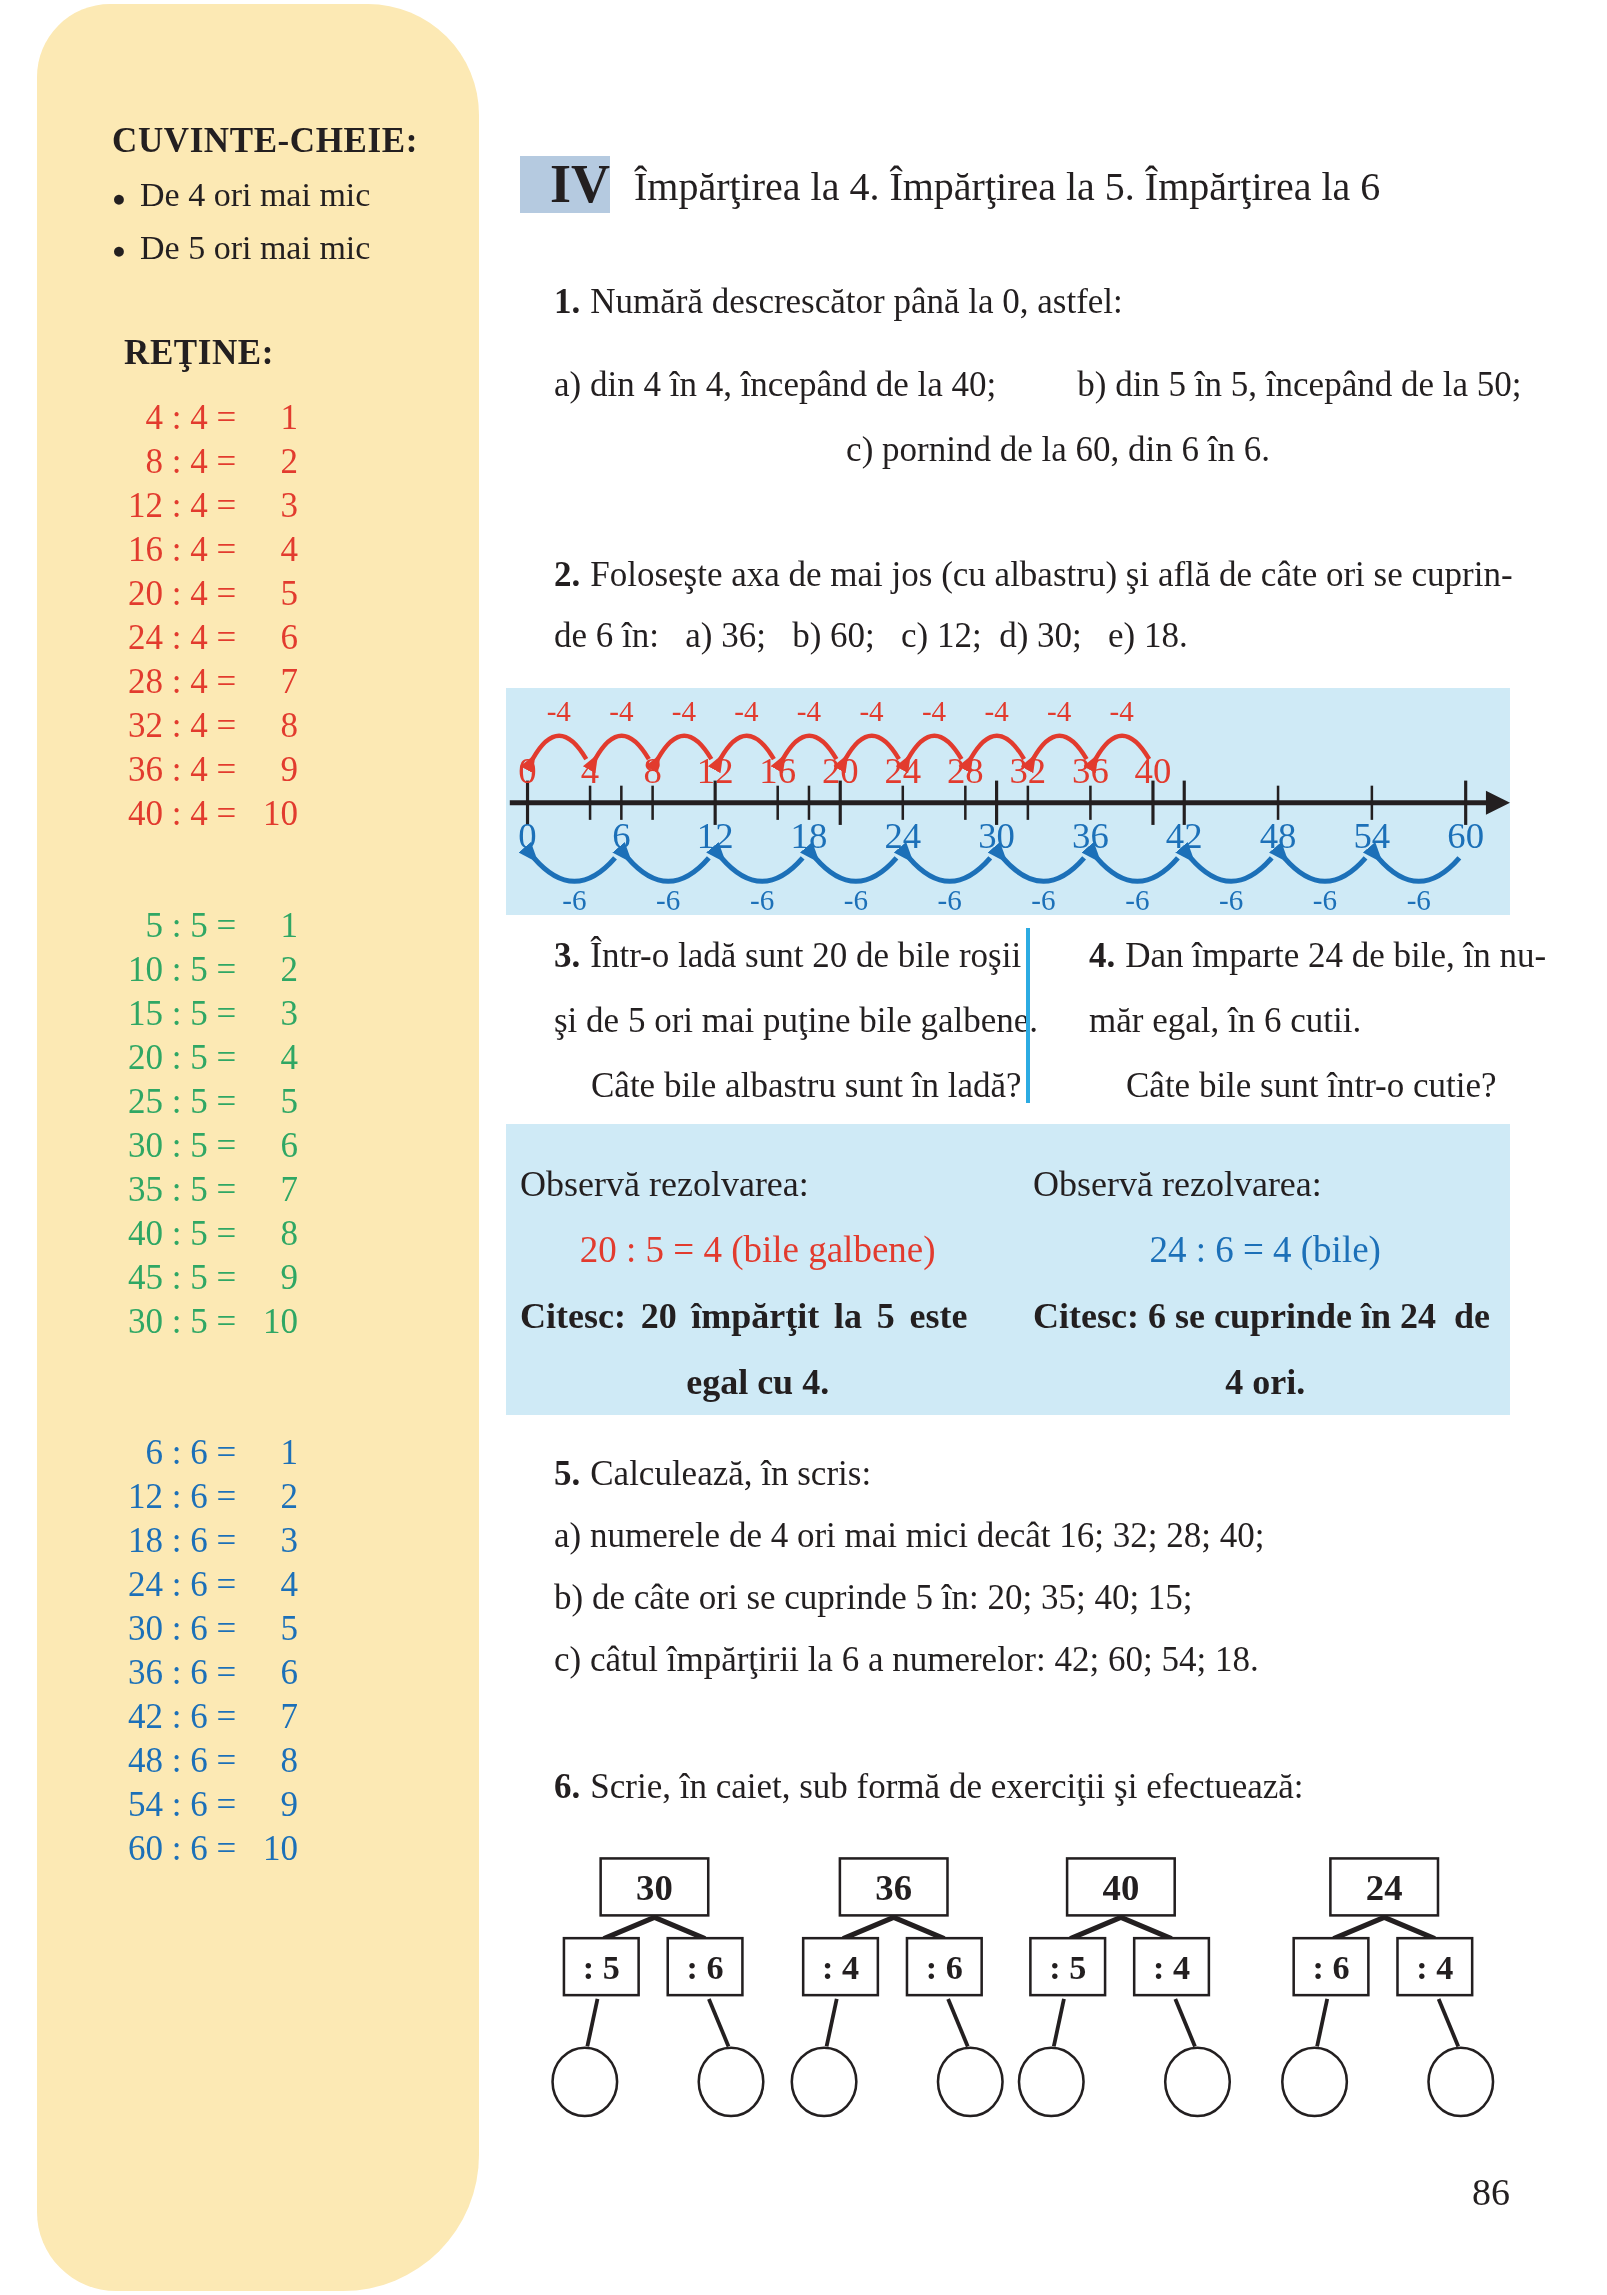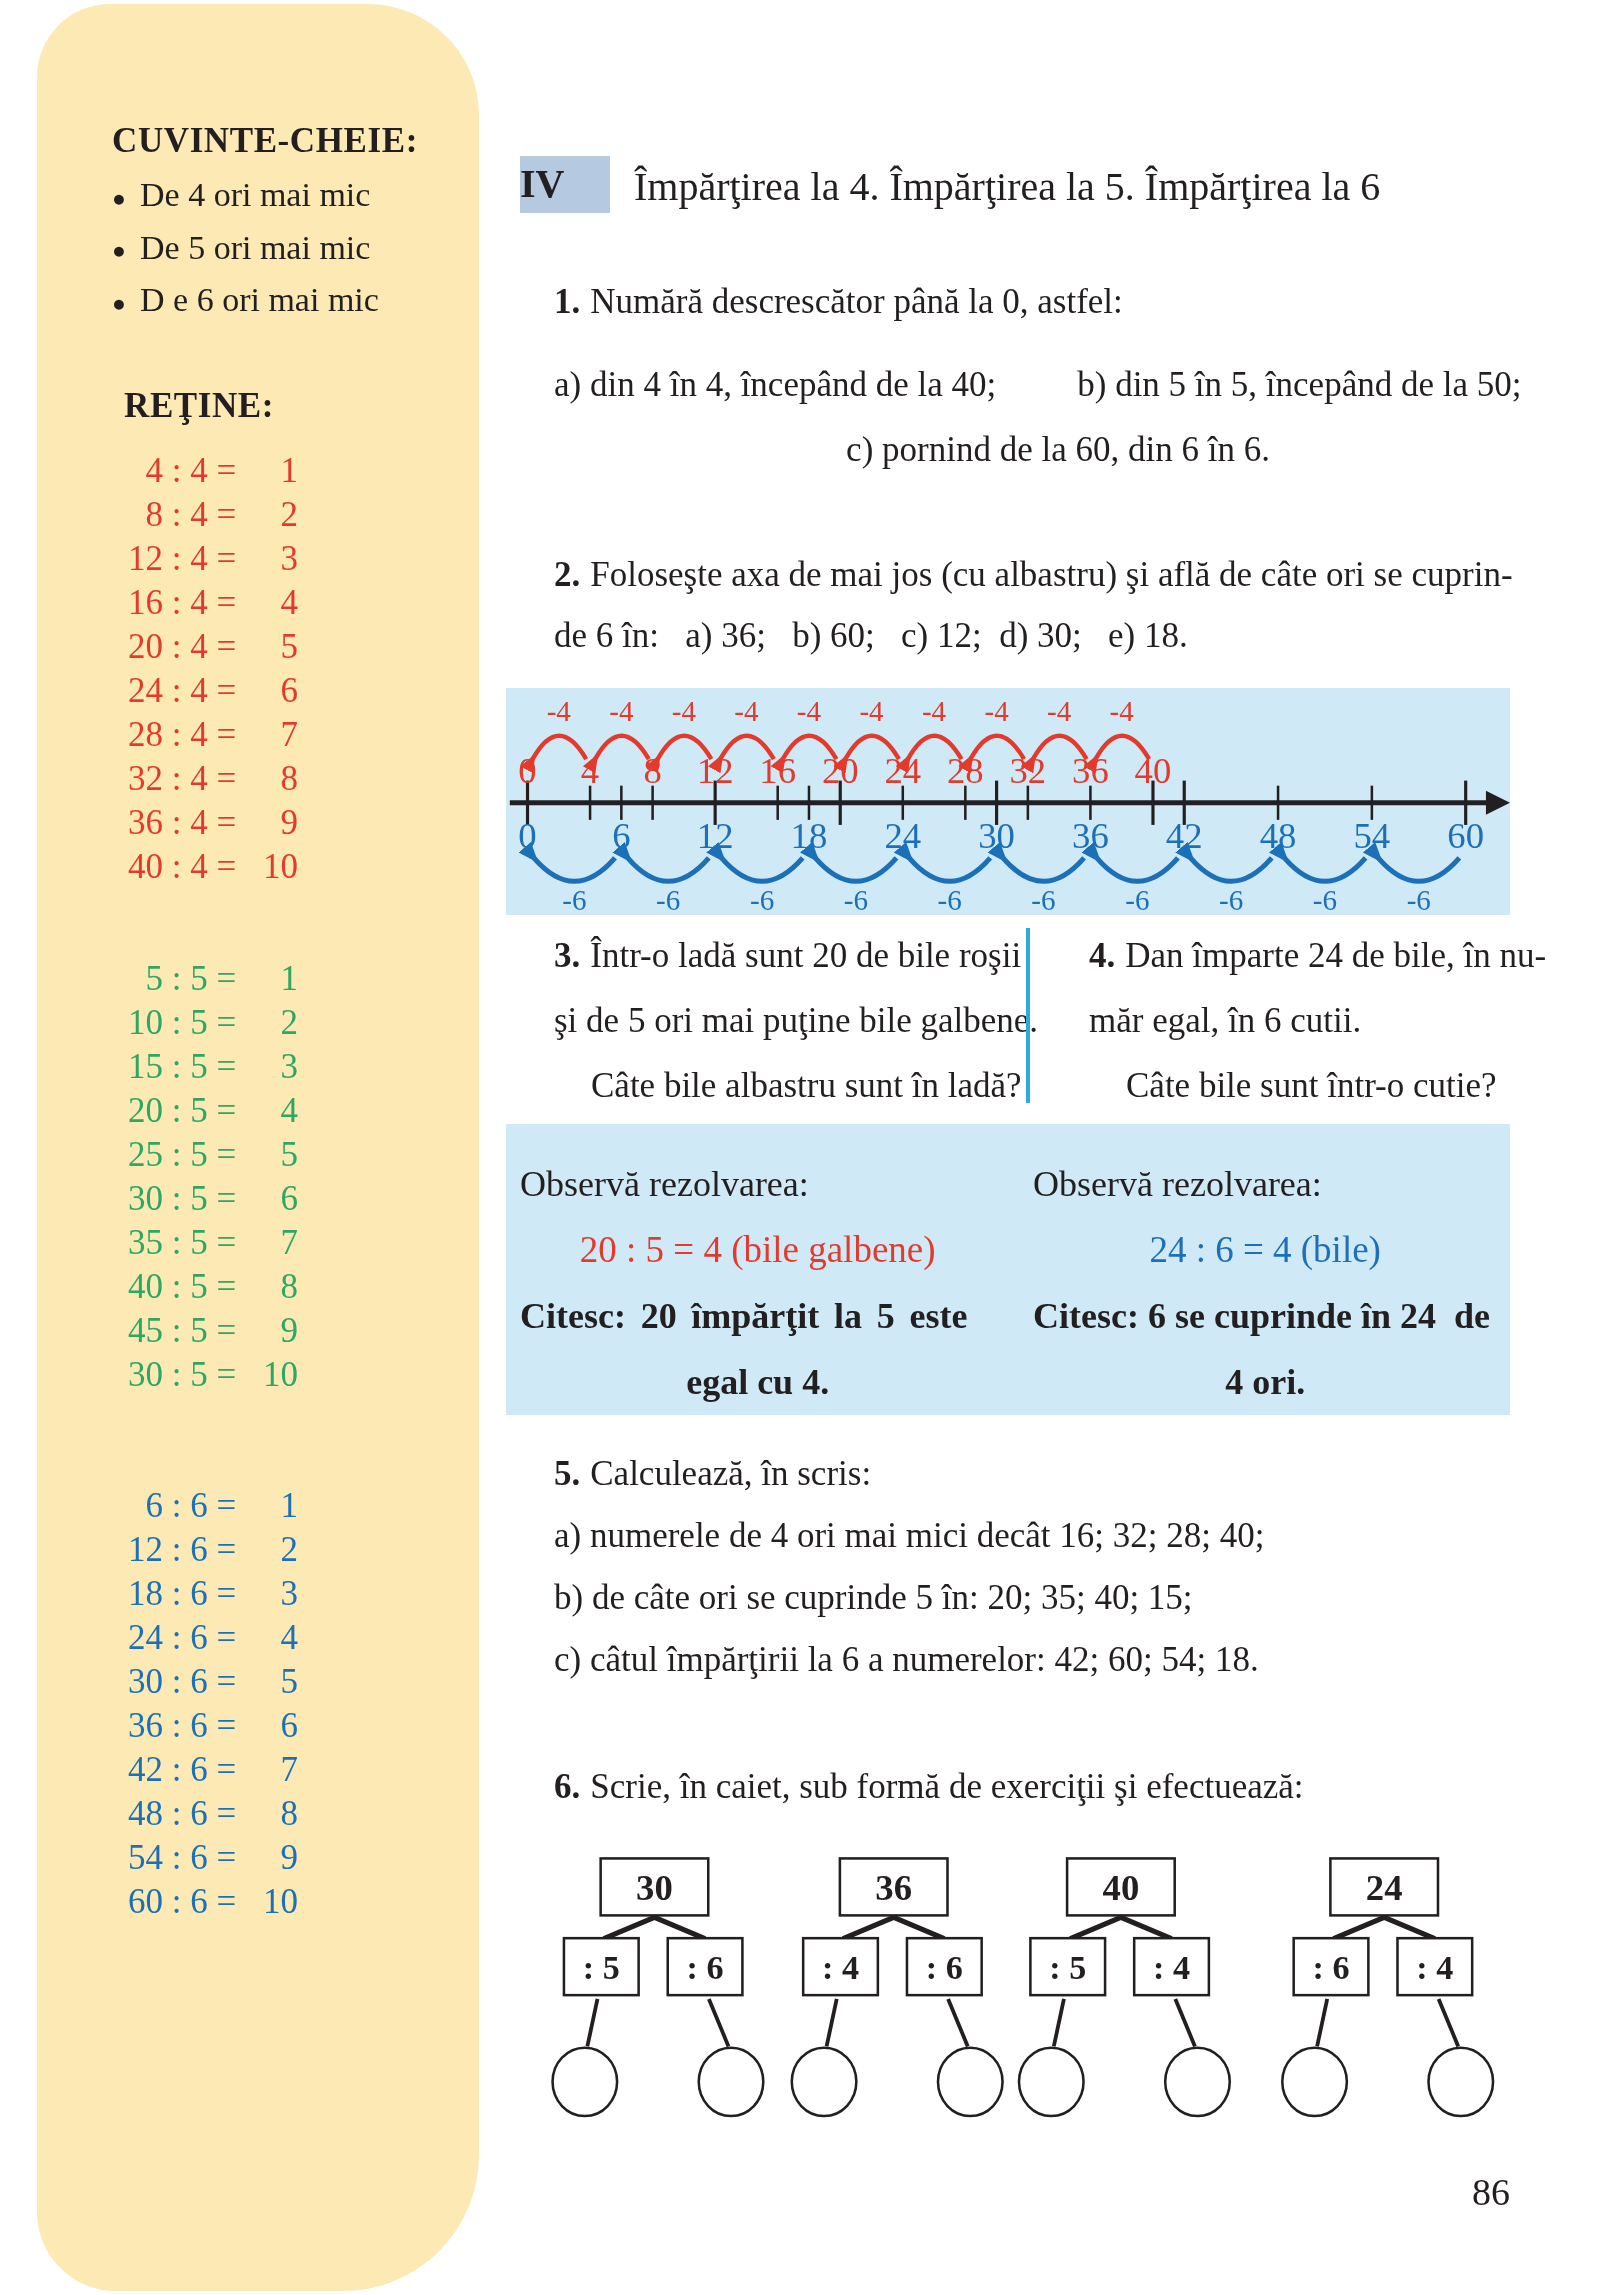--- a/index.html
+++ b/index.html
@@ -30,21 +30,21 @@
   .fact-table.t2 { margin-top:87px; color:var(--blue,#1c70b8); }
   .f-row { display:flex; line-height:44px; }
   .fa { width:51px; text-align:right; }
   .fs { white-space:pre; }
   .fq { width:53px; text-align:right; }
 
   
   .chip {
     left:520px; top:156px; width:90px; height:57px;
     background:var(--chip_bg,#b5cae0);
-    text-align:left; font-weight:bold; font-size:40px; line-height:56px;
+    text-align:right; font-weight:bold; font-size:54px; line-height:56px;
   }
   .main-title { left:634px; top:161px; font-weight:normal; font-size:40px; line-height:51px; }
 
   
   .para { font-size:35px; line-height:46px;margin-left:44px; }
   .num { font-weight:bold; margin-right:10px; }
   .ex1-lead { left:510px; top:279px; }
   .ex1-ab { left:510px; top:362px; display:flex; }
   .ex1-ab span + span { margin-left:81px; }
   .ex1-c { left:510px; top:427px; width:1008px; text-align:center; }
@@ -85,21 +85,20 @@
   svg text { font-family:"Liberation Serif","DejaVu Serif",serif; }
 </style>
 </head>
 <body>
 
 <div class="abs sidebar">
   <div class="kw-title">CUVINTE-CHEIE:</div>
   <div class="kw-list">
     <div class="kw-item"><span class="kw-bullet">●</span><span>De 4 ori mai mic</span></div>
     <div class="kw-item"><span class="kw-bullet">●</span><span>De 5 ori mai mic</span></div>
-    <div class="kw-item"><span class="kw-bullet">●</span><span>D e 6 ori mai mic</span></div>
   </div>
   <div class="retine-title">REŢINE:</div>
   <div class="fact-table t0">
       <div class="f-row">
         <span class="fa">4</span>
         <span class="fs"> : </span>
         <span class="fd">4</span>
         <span class="fs"> = </span>
         <span class="fq">1</span>
       </div>

